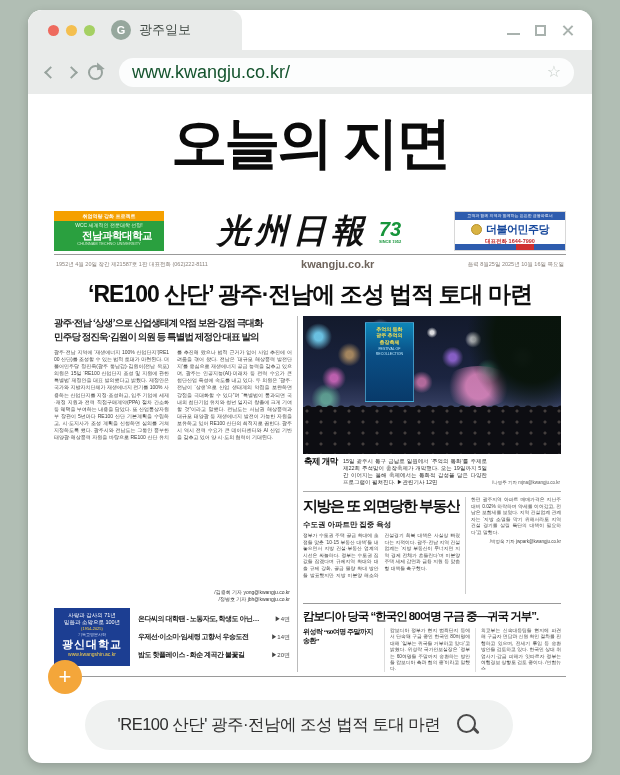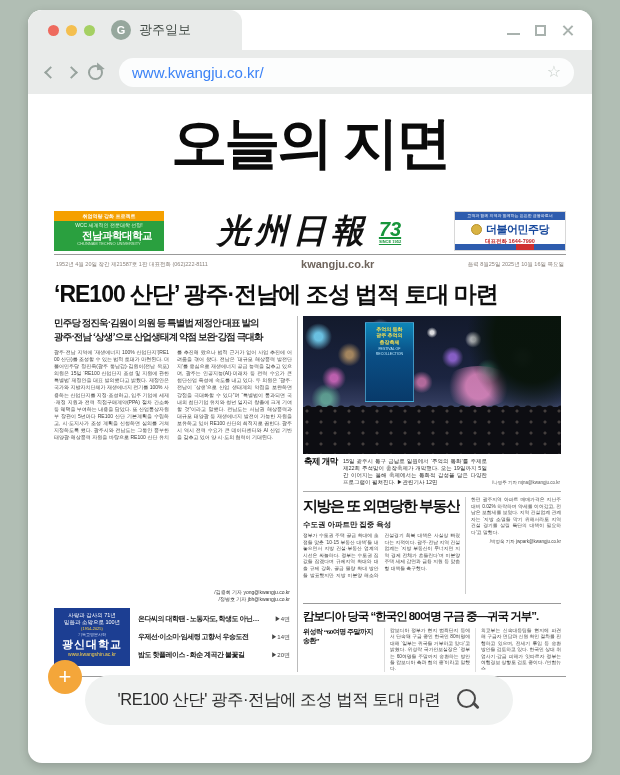--- a/index.html
+++ b/index.html
@@ -30,57 +30,57 @@
   .navbar { height:44px; background:#e9ebea; display:flex; align-items:center; padding:0 18px; gap:12px; }
   .chev { width:9px; height:9px; border-left:2px solid #98a39e; border-bottom:2px solid #98a39e; }
   .chev.back { transform:rotate(45deg); }
   .chev.fwd { transform:rotate(-135deg); }
   .refresh { position:relative; width:15px; height:15px; border:2px solid #98a39e; border-radius:50%; }
   .refresh::before { content:""; position:absolute; right:-2px; top:-3px; width:5px; height:5px; background:#e9ebea; }
   .refresh::after { content:""; position:absolute; right:-3px; top:-2px;
     border-left:5px solid transparent; border-right:5px solid transparent; border-top:6px solid #98a39e; transform:rotate(40deg); }
   .url-pill { flex:1; height:29px; background:#fcfdfd; border-radius:15px; display:flex; align-items:center;
     padding:0 13px; margin-left:4px; }
-  .url-text { flex:1; font-size:15px; color:#3b82f6; }
+  .url-text { flex:1; font-size:18px; color:#14532d; }
   .star { font-size:16px; color:#c5cdc8; line-height:1; }
 
   
   .content { position:relative; height:476px; background:#fff; }
   .page-heading { text-align:center; font-size:56px; font-weight:900; letter-spacing:-3px;
     color:#0b0b0b; padding-top:12px; }
 
   
   .newspaper { position:absolute; left:26px; top:114px; width:512px; border-bottom:1px solid #9a9a9a;
     padding-bottom:4px; cursor:pointer; }
   .masthead { display:flex; align-items:center; justify-content:space-between; height:46px; }
   .ad-green { width:110px; height:40px; background:#2aa03f; text-align:center; color:#fff; overflow:hidden; }
   .ad-green .strip { height:10px; background:#f5a000; font-size:5px; line-height:10px; font-weight:bold; }
   .ad-green .l1 { font-size:5px; line-height:7px; color:#eaffea; margin-top:1px; }
   .ad-green .name { font-size:10.5px; font-weight:800; line-height:12px; letter-spacing:-0.5px;margin-left:16px; }
   .ad-green .sub { font-size:4px; color:#cfeccf; }
   .masthead-center { flex:1; display:flex; align-items:center; justify-content:center; gap:10px; }
   .np-title { font-family:"DejaVu Serif","Liberation Serif",serif; font-weight:900; font-size:33px;
     letter-spacing:5px; color:#111; white-space:nowrap;font-style:italic; }
-  .mark73 { text-align:left; color:#17953b;text-decoration:underline; }
+  .mark73 { text-align:left; color:#17953b; }
   .mark73 .n73 { font-size:20px; font-weight:900; font-style:italic; line-height:20px; }
   .mark73 .since { font-size:4px; font-weight:bold; }
   .ad-blue { width:112px; height:40px; border:1px solid #d8d8d8; position:relative; text-align:center; overflow:hidden; background:#fff; }
   .ad-blue .strip-top { height:8px; background:#2e5cae; color:#fff; font-size:4px; line-height:8px; overflow:hidden; }
   .ad-blue .row { display:flex; align-items:center; justify-content:center; gap:4px; margin-top:2px; }
   .coin { width:11px; height:11px; border-radius:50%; background:#d9b343; border:1px solid #b7912c; }
   .ad-blue .name { font-size:11px; font-weight:800; color:#17489c; letter-spacing:-0.5px; }
   .ad-blue .phone { font-size:5.5px; color:#c22525; font-weight:bold; margin-top:1px; }
   .ad-blue .strip-bot { position:absolute; bottom:0; left:0; right:0; height:6px;
     background:linear-gradient(90deg,#2e5cae 0 55%,#d03030 55% 72%,#2e5cae 72%); }
 
   .dateline { display:flex; justify-content:space-between; align-items:center; border-top:1px solid #999;
     padding:3px 2px 2px; font-size:5.5px; color:#8a827c; }
   .dateline .center { font-size:11px; font-weight:bold; color:#6e645c; }
 
-  .main-headline { font-size:23px; font-weight:900; color:#0d0d0d;
+  .main-headline { text-align:center; font-size:23px; font-weight:900; color:#0d0d0d;
     letter-spacing:-1px; padding:7px 0 6px; white-space:nowrap; overflow:hidden; }
 
   .paper-body { display:flex; }
   .col-left { width:244px; padding-right:5px; border-right:1px solid #bbb; }
   .subhead { font-family:"Liberation Serif",serif; font-size:9.5px; font-weight:bold; color:#262626;
     line-height:14px; letter-spacing:-0.8px; white-space:nowrap; overflow:hidden; }
   .bodycols { margin-top:5px; column-count:2; column-gap:8px; font-size:5px; line-height:7.1px;
     text-align:justify; color:#3d3d3d; height:238px; overflow:hidden; word-break:break-all; }
   .credits { text-align:right; font-size:5px; color:#333; line-height:7px; padding:2px 2px 3px 0; }
 
@@ -146,21 +146,21 @@
   .a3-row { display:flex; gap:5px; margin-top:4px; height:44px; overflow:hidden; }
   .a3-subhead { width:76px; font-family:"Liberation Serif",serif; font-weight:bold; font-size:7px;
     color:#222; line-height:9px; letter-spacing:-0.5px; }
   .a3-col { flex:1; font-size:4.8px; line-height:6.4px; text-align:justify; color:#3d3d3d;
     border-left:1px solid #ddd; padding-left:5px; word-break:break-all; }
 
   
   .fab-plus { position:absolute; left:20px; top:566px; width:34px; height:34px; border-radius:50%;
     background:#f4a63a; color:#fff; display:flex; align-items:center; justify-content:center;
     font-size:22px; font-weight:300; z-index:2; line-height:1; }
-  .search-pill { position:absolute; left:57px; top:581px; width:428px; height:50px; border-radius:25px;
+  .search-pill { position:absolute; left:57px; top:606px; width:428px; height:50px; border-radius:25px;
     background:#f0f2f1; display:flex; align-items:center; justify-content:center; gap:16px; z-index:1; }
   .search-text { font-size:16.5px; color:#2c2c2c; letter-spacing:-0.5px; white-space:nowrap; }
   .mag { position:relative; width:24px; height:24px; }
   .mag::before { content:""; position:absolute; left:1px; top:1px; width:15px; height:15px;
     border:2.5px solid #4a4a4a; border-radius:50%; }
   .mag::after { content:""; position:absolute; left:16px; top:16px; width:8px; height:2.5px;
     background:#4a4a4a; transform:rotate(45deg); border-radius:2px; }
 </style>
 </head>
 <body>
@@ -228,22 +228,22 @@
       <div class="dateline">
         <span>1952년 4월 20일 창간 제21587호 1판 대표전화 (062)222-8111</span>
         <span class="center">kwangju.co.kr</span>
         <span>음력 8월25일 2025년 10월 16일 목요일</span>
       </div>
 
       <div class="main-headline">‘RE100 산단’ 광주·전남에 조성 법적 토대 마련</div>
 
       <div class="paper-body">
         <div class="col-left">
+          <div class="subhead">광주·전남 ‘상생’으로 산업생태계 약점 보완·강점 극대화</div>
           <div class="subhead">민주당 정진욱·김원이 의원 등 특별법 제정안 대표 발의</div>
-          <div class="subhead">광주·전남 ‘상생’으로 산업생태계 약점 보완·강점 극대화</div>
           <div class="bodycols">광주·전남 지역에 ‘재생에너지 100% 산업단지’(RE100 산단)를 조성할 수 있는 법적 토대가 마련된다. 더불어민주당 정진욱(광주 동남갑)·김원이(전남 목포) 의원은 15일 ‘RE100 산업단지 조성 및 지원에 관한 특별법’ 제정안을 대표 발의했다고 밝혔다. 제정안은 국가와 지방자치단체가 재생에너지 전기를 100% 사용하는 산업단지를 지정·조성하고, 입주 기업에 세제·재정 지원과 전력 직접구매계약(PPA) 절차 간소화 등 혜택을 부여하는 내용을 담았다. 또 산업통상자원부 장관이 5년마다 RE100 산단 기본계획을 수립하고, 시·도지사가 조성 계획을 신청하면 심의를 거쳐 지정하도록 했다. 광주시와 전남도는 그동안 풍부한 태양광·해상풍력 자원을 바탕으로 RE100 산단 유치를 추진해 왔으나 법적 근거가 없어 사업 추진에 어려움을 겪어 왔다. 전남은 ‘대규모 해상풍력 발전단지’를 중심으로 재생에너지 공급 능력을 갖추고 있으며, 광주는 인공지능(AI)·미래차 등 전력 수요가 큰 첨단산업 육성에 속도를 내고 있다. 두 의원은 “광주·전남이 ‘상생’으로 산업 생태계의 약점을 보완하면 강점을 극대화할 수 있다”며 “특별법이 통과되면 국내외 첨단기업 유치와 청년 일자리 창출에 크게 기여할 것”이라고 말했다. 전남도는 서남권 해상풍력과 대규모 태양광 등 재생에너지 발전이 가능한 자원을 보유하고 있어 RE100 산단의 최적지로 꼽힌다. 광주시 역시 전력 수요가 큰 데이터센터와 AI 산업 기반을 갖추고 있어 양 시·도의 협력이 기대된다.</div>
           <div class="credits">
             <div>/김용희 기자 yong@kwangju.co.kr</div>
             <div>/정병호 기자 jbh@kwangju.co.kr</div>
           </div>
           <div class="bottom-row">
             <div class="ad-kwangshin">
               <div class="k1">사랑과 감사의 71년</div>
               <div class="k1">믿음과 소망으로 100년</div>
               <div class="kyears">(1954-2025)</div>

